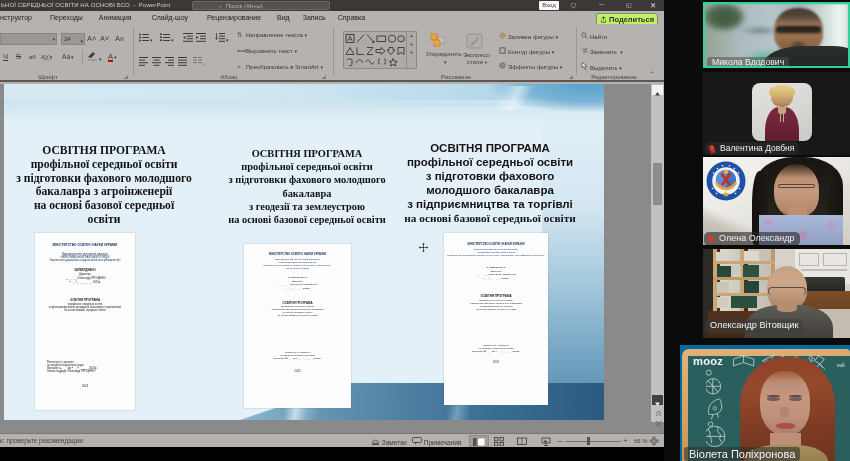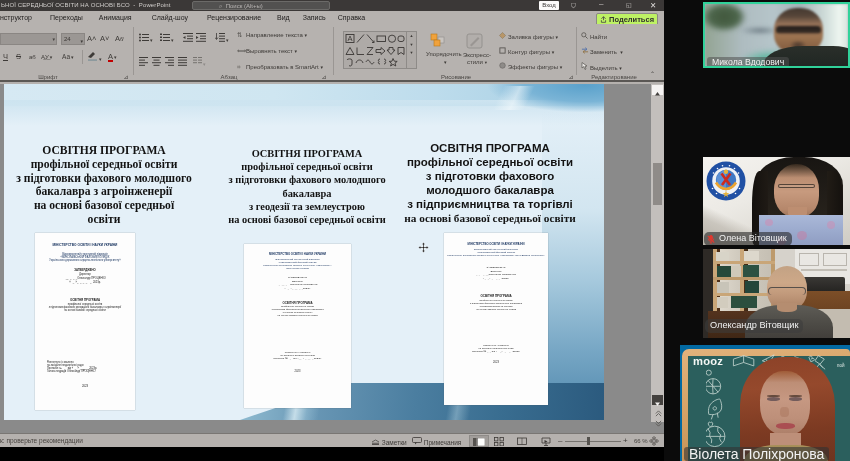--- a/index.html
+++ b/index.html
@@ -354,20 +354,39 @@
       <div class="abs" style="left:-6px;top:-6px;width:60px;height:42px;background:radial-gradient(ellipse 30px 20px at 42% 45%,#41573c 0%,#4d664c 50%,rgba(80,110,85,0) 75%);filter:blur(2.5px)"></div>
       <div class="abs" style="left:26px;top:20px;width:58px;height:13px;background:radial-gradient(ellipse 26px 5px at 50% 50%,#65737c 0%,rgba(110,125,130,0) 80%);filter:blur(2px)"></div>
       <div class="abs" style="left:26px;top:32px;width:80px;height:34px;background:radial-gradient(ellipse 40px 16px at 50% 75%,#52b49b 20%,rgba(110,160,150,0) 80%);filter:blur(2.5px)"></div>
 
       <div class="abs" style="left:69px;top:4px;width:49px;height:46px;border-radius:46% 46% 42% 42%;background:linear-gradient(180deg,#443931 0%,#574639 18%,#937057 34%,#9c7350 62%,#7c573c 100%);filter:blur(1px)"></div>
       <div class="abs" style="left:71px;top:22px;width:45px;height:7.5px;background:linear-gradient(180deg,#27211e 15%,#362b24 80%,rgba(60,48,40,0) 100%);border-radius:4px;filter:blur(0.8px)"></div>
       <div class="abs" style="left:82px;top:34px;width:22px;height:12px;background:radial-gradient(ellipse 10px 6px at 50% 60%,rgba(74,55,44,0.8) 20%,rgba(120,90,65,0) 85%);filter:blur(1px)"></div>
       <div class="abs" style="left:58px;top:42px;width:100px;height:24px;border-radius:40% 30% 0 0/80% 70% 0 0;background:linear-gradient(180deg,#2a2f2a 0%,#1f2522 100%);filter:blur(0.6px)"></div>
       <div class="namelabel" style="left:2px;top:53px;font-size:8.7px;line-height:11px;background:rgba(80,80,80,0.55);border-radius:3px">Микола Вдодович</div>
     </div>
+    <div class="tile" id="t2" style="top:72px;height:83px;background:#181818">
+      <div class="abs" style="left:49px;top:11px;width:60px;height:58px;border-radius:8px;background:linear-gradient(160deg,#e3e2de 0%,#d6d5d1 60%,#c9c8c4 100%);overflow:hidden">
+        <div class="abs" style="left:19px;top:4px;width:22px;height:20px;border-radius:50% 50% 46% 46%;background:linear-gradient(180deg,#d9bc76 0%,#cfae65 40%,#c4a275 55%,#bd9268 75%,#a87a52 100%)"></div>
+        <div class="abs" style="left:17px;top:2px;width:26px;height:13px;border-radius:50% 50% 40% 40%;background:linear-gradient(180deg,#e3cd8a 10%,#d3b369 80%,rgba(211,179,105,0) 100%)"></div>
+        <div class="abs" style="left:13px;top:24px;width:34px;height:34px;border-radius:40% 40% 0 0/70% 70% 0 0;background:linear-gradient(180deg,#7c2a40 0%,#6e2337 55%,#601d2f 100%)"></div>
+        <div class="abs" style="left:26px;top:24px;width:8px;height:7px;background:#c9a184;border-radius:0 0 40% 40%"></div>
+        <div class="abs" style="left:28px;top:28px;width:4px;height:11px;border-left:0.7px solid #b8b090;border-right:0.7px solid #b8b090;transform:rotate(0deg)"></div>
+      </div>
+      <div class="namelabel" style="left:2px;top:70px;padding-left:15px;font-size:8.5px;line-height:13px;background:rgba(45,45,45,0.6)">Валентина Довбня</div>
+      <svg class="abs" style="left:5px;top:73px" width="8" height="9" viewBox="0 0 8 9">
+          <g stroke="#e03a30" fill="#e03a30">
+            <rect x="2.6" y="0.5" width="2.8" height="4.6" rx="1.4"></rect>
+            <path d="M1.2 3.5 Q1.2 6.3 4 6.3 Q6.8 6.3 6.8 3.5" fill="none" stroke-width="0.9"></path>
+            <path d="M4 6.3 L4 8" stroke-width="0.9"></path>
+            <path d="M2.8 8 L5.2 8" stroke-width="0.9"></path>
+            <path d="M0.8 0.8 L7.2 7.6" stroke-width="1.1"></path>
+          </g>
+        </svg>
+    </div>
     <div class="tile" id="t3" style="top:157px;height:88px;background:linear-gradient(155deg,#f5f3ef 0%,#eceae5 40%,#dcd9d2 75%,#cfccC4 100%)">
       <div class="abs" style="left:0px;top:40px;width:90px;height:48px;background:linear-gradient(205deg,rgba(200,196,188,0) 55%,rgba(189,184,175,0.7) 70%,#b5b0a6 100%)"></div>
 
       <svg class="abs" style="left:3px;top:4px" width="40" height="40" viewBox="0 0 40 40">
         <circle cx="20" cy="20" r="19.5" fill="#2050a4"></circle>
         <circle cx="20" cy="20" r="13.8" fill="#eef1f6"></circle>
         <circle cx="20" cy="19" r="10.2" fill="#3f77c4"></circle>
         <path d="M20 9.5 C14 9.5 10.5 14 10.5 19 C10.5 24 14 28.5 20 28.5" fill="#5c90d6"></path>
         <path d="M10 21.5 Q13.5 27.5 20 28 Q26.5 27.5 30 21.5" stroke="#eda42e" stroke-width="2.6" fill="none"></path>
         <path d="M15.5 12.5 L24 24 M24.5 12.5 L16 24" stroke="#cc2a1e" stroke-width="2.6"></path>
@@ -391,21 +410,21 @@
       <div class="abs" style="left:49px;top:14px;width:16px;height:74px;background:linear-gradient(90deg,#14110e,#1f1a15);border-radius:45% 0 0 14%"></div>
       <div class="abs" style="left:124px;top:14px;width:16px;height:74px;background:linear-gradient(270deg,#14110e,#211c16);border-radius:0 45% 14% 0"></div>
       <div class="abs" style="left:71px;top:7px;width:45px;height:53px;border-radius:48% 48% 40% 44%;background:linear-gradient(180deg,#33281d 0%,#bb8e72 26%,#c79a7e 52%,#b5876b 86%,#9c745a 100%)"></div>
       <div class="abs" style="left:75px;top:27px;width:37px;height:4px;border:0.9px solid rgba(45,38,32,0.75);border-radius:2.5px;background:rgba(210,190,175,0.2)"></div>
       <div class="abs" style="left:85px;top:50px;width:19px;height:11px;background:#bd8e71;border-radius:0 0 42% 42%"></div>
       <div class="abs" style="left:56px;top:58px;width:84px;height:30px;background:linear-gradient(180deg,#aab8d8 0%,#9cabce 50%,#8f9dc2 100%)"></div>
       <div class="abs" style="left:62px;top:62px;width:8px;height:7px;border-radius:50%;background:#cf8cb2;opacity:0.55"></div>
       <div class="abs" style="left:94px;top:74px;width:10px;height:9px;border-radius:50%;background:#c77ba2;opacity:0.5"></div>
       <div class="abs" style="left:124px;top:64px;width:8px;height:8px;border-radius:50%;background:#cf8cb2;opacity:0.5"></div>
       <div class="abs" style="left:74px;top:80px;width:9px;height:8px;border-radius:50%;background:#cf8cb2;opacity:0.45"></div>
-      <div class="namelabel" style="left:1px;top:75px;padding-left:15px;font-size:9px;line-height:13.5px;background:rgba(40,40,40,0.6)">Олена Вітовщик</div>
+      <div class="namelabel" style="left:1px;top:75px;padding-left:15px;font-size:9px;line-height:13.5px;background:rgba(40,40,40,0.6)">Олена Олександр</div>
       <svg class="abs" style="left:4px;top:78px" width="8" height="9" viewBox="0 0 8 9">
           <g stroke="#e03a30" fill="#e03a30">
             <rect x="2.6" y="0.5" width="2.8" height="4.6" rx="1.4"></rect>
             <path d="M1.2 3.5 Q1.2 6.3 4 6.3 Q6.8 6.3 6.8 3.5" fill="none" stroke-width="0.9"></path>
             <path d="M4 6.3 L4 8" stroke-width="0.9"></path>
             <path d="M2.8 8 L5.2 8" stroke-width="0.9"></path>
             <path d="M0.8 0.8 L7.2 7.6" stroke-width="1.1"></path>
           </g>
         </svg>
     </div>
@@ -478,16 +497,16 @@
       <div class="abs" style="left:60px;top:12px;width:95px;height:104px;border-radius:46% 46% 0 0;background:linear-gradient(175deg,#8c4228 0%,#95492c 30%,#7c3a22 70%,#6e3420 100%)"></div>
       <div class="abs" style="left:80px;top:26px;width:50px;height:64px;border-radius:46% 46% 42% 46%;background:linear-gradient(180deg,#a05c38 0%,#bd8e76 18%,#c69882 45%,#bd8f79 75%,#ac7e68 100%)"></div>
       <div class="abs" style="left:87px;top:52px;width:13px;height:3.5px;border-radius:50%;background:rgba(60,52,66,0.6)"></div>
       <div class="abs" style="left:87px;top:49.5px;width:13px;height:2px;border-radius:40%;background:rgba(70,50,40,0.75)"></div>
       <div class="abs" style="left:109px;top:52px;width:13px;height:3.5px;border-radius:50%;background:rgba(60,52,66,0.6)"></div>
       <div class="abs" style="left:109px;top:49.5px;width:13px;height:2px;border-radius:40%;background:rgba(70,50,40,0.75)"></div>
       <div class="abs" style="left:100px;top:62px;width:9px;height:10px;background:rgba(160,105,80,0.35);border-radius:40%"></div>
       <div class="abs" style="left:96px;top:78px;width:19px;height:6px;border-radius:45%;background:#aa4e52"></div>
       <div class="abs" style="left:90px;top:88px;width:31px;height:16px;background:#bd8f79"></div>
       <div class="abs" style="left:64px;top:100px;width:84px;height:16px;border-radius:38% 38% 0 0/100% 100% 0 0;background:linear-gradient(180deg,#a8905a 0%,#96814e 100%)"></div>
-      <div class="namelabel" style="left:4px;top:102px;font-size:14px;line-height:14px;background:rgba(50,50,50,0.6);border-radius:3px">Віолета Поліхронова</div>
+      <div class="namelabel" style="left:4px;top:102px;font-size:11px;line-height:14px;background:rgba(50,50,50,0.6);border-radius:3px">Віолета Поліхронова</div>
     </div>
   </div>
 </div>
 
 </body></html>

